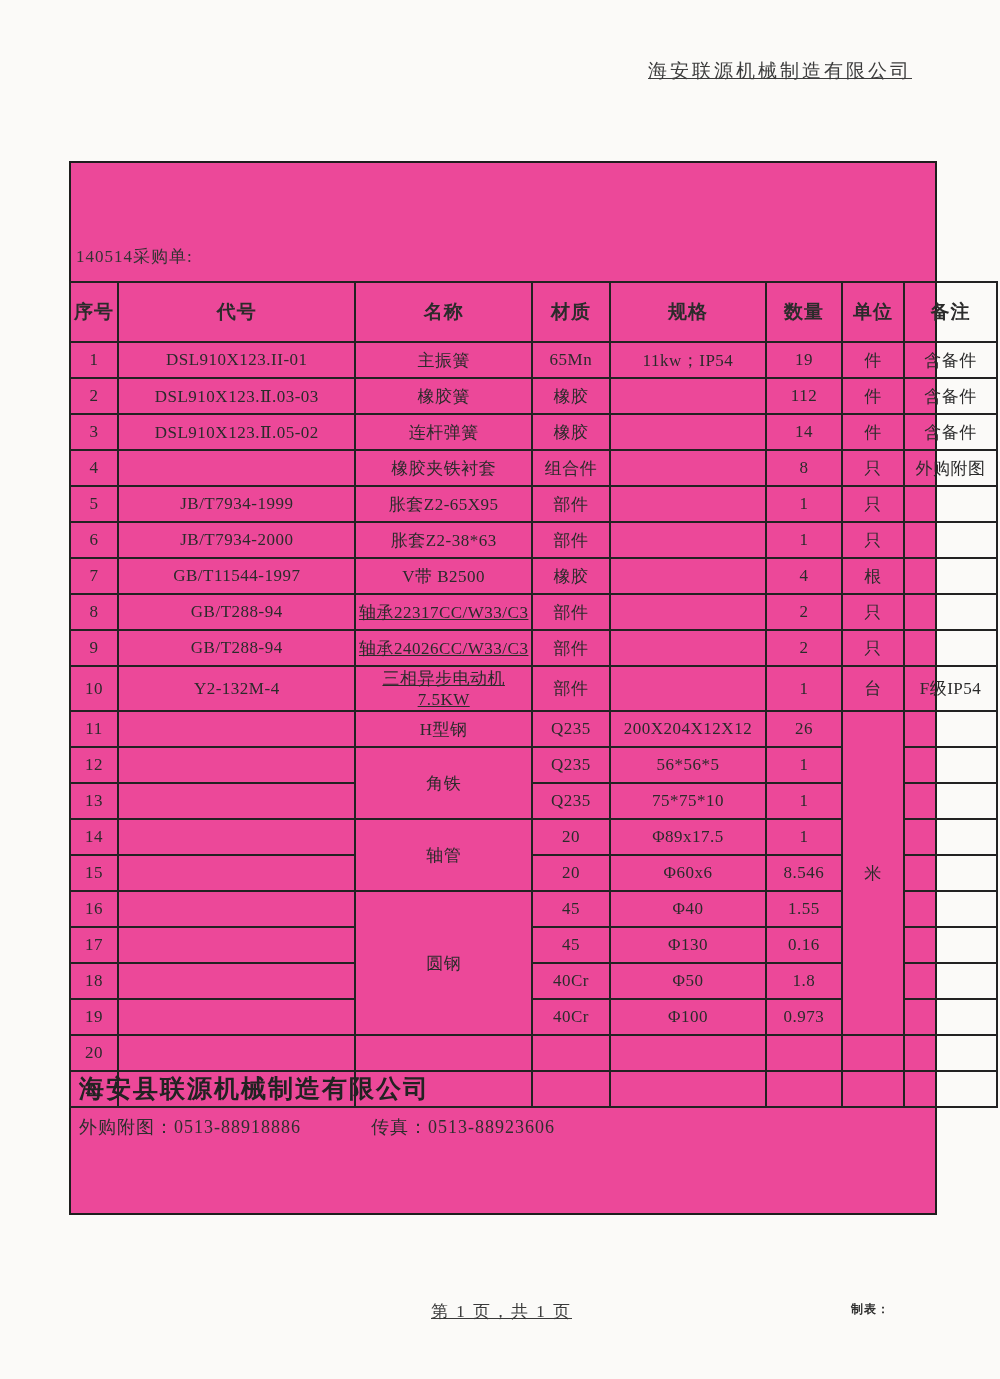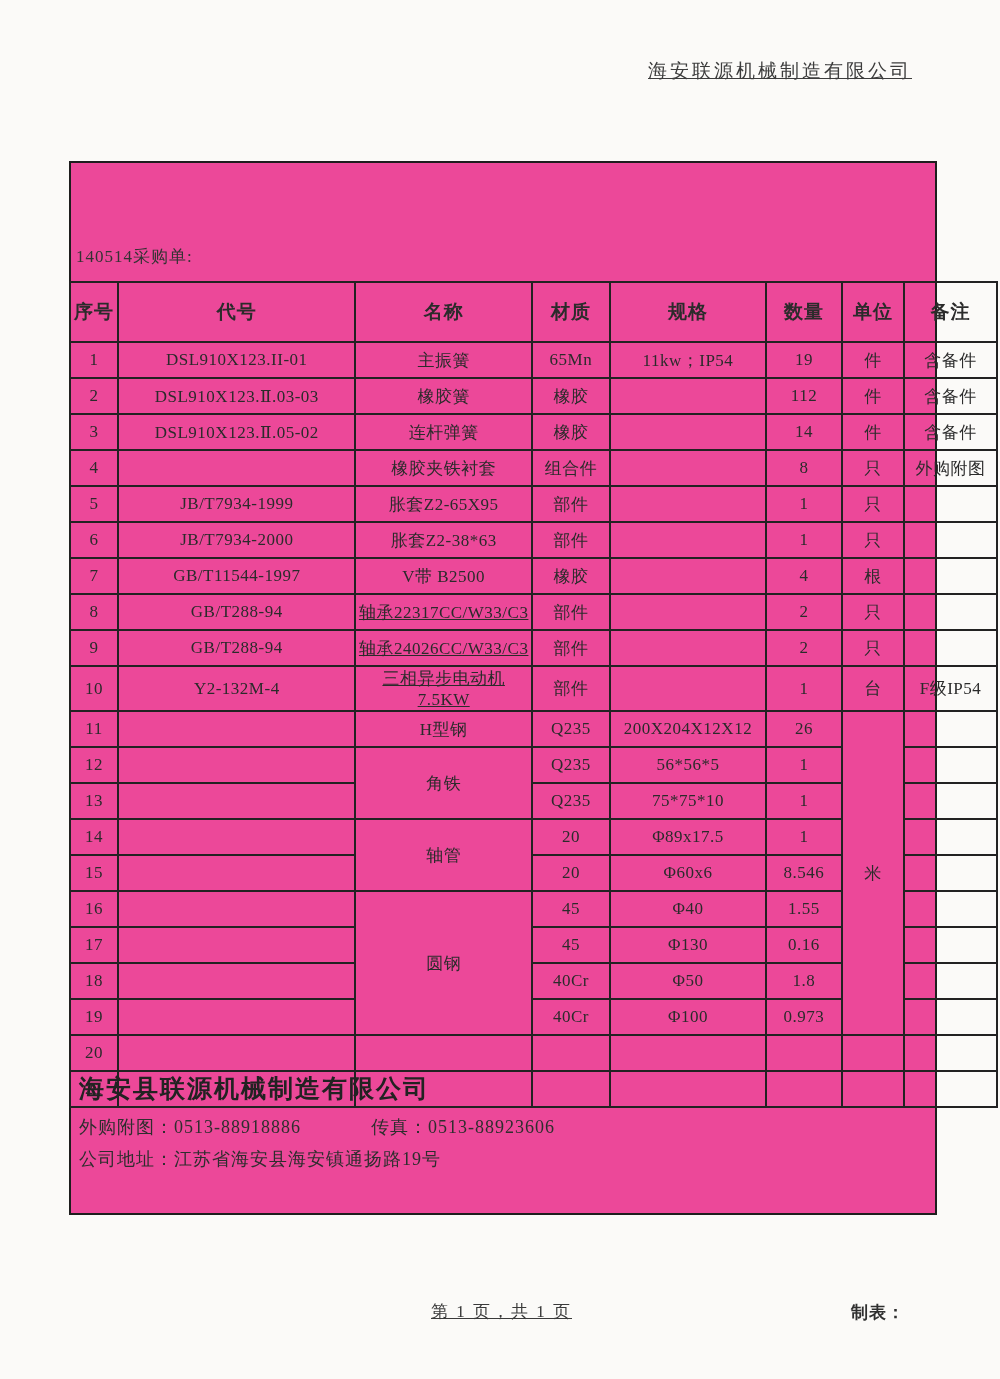--- a/index.html
+++ b/index.html
@@ -70,21 +70,21 @@
     font-size:18px;letter-spacing:1px;color:#2e2e2e;
     line-height:1.78;
   }
   .fax-part{margin-left:70px;}
   .page-footer-page{
     position:absolute;left:431px;top:1300px;
     font-size:17px;letter-spacing:2px;color:#3a3a3a;text-decoration:underline;
   }
   .page-footer-maker{
     position:absolute;left:851px;top:1301px;
-    font-size:17px;letter-spacing:1px;color:#2f2f2f;font-weight:bold;
+    font-size:12px;letter-spacing:1px;color:#2f2f2f;font-weight:bold;
   }
 </style>
 </head>
 <body>
 
 <div class="page">
 
   <div class="company-header">海安联源机械制造有限公司</div>
 
   <div class="doc-box">
@@ -313,23 +313,20 @@
             <td></td>
           </tr>
         </tbody>
     </table>
 
     <div class="footer-info">
       <div class="footer-company">海安县联源机械制造有限公司</div>
       <div class="footer-line">
         <span>外购附图：</span><span>0513-88918886</span><span class="fax-part"><span>传真：</span><span>0513-88923606</span></span>
       </div>
-      <div class="footer-line">
-        <span>公司地址：</span><span>江苏省海安县海安镇通扬路19号</span>
-      </div>
     </div>
 
   </div>
 
   <div class="page-footer-page">第 1 页，共 1 页</div>
 
   <div class="page-footer-maker">制表：</div>
 
 </div>
 

